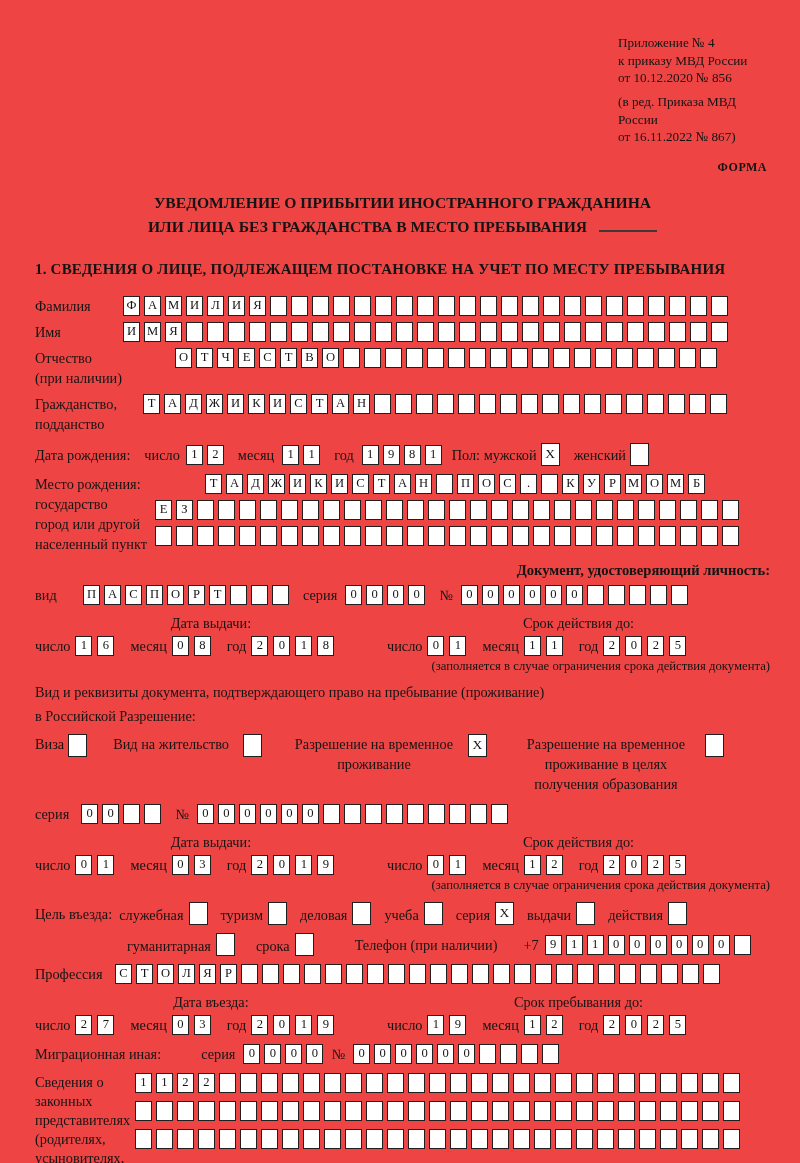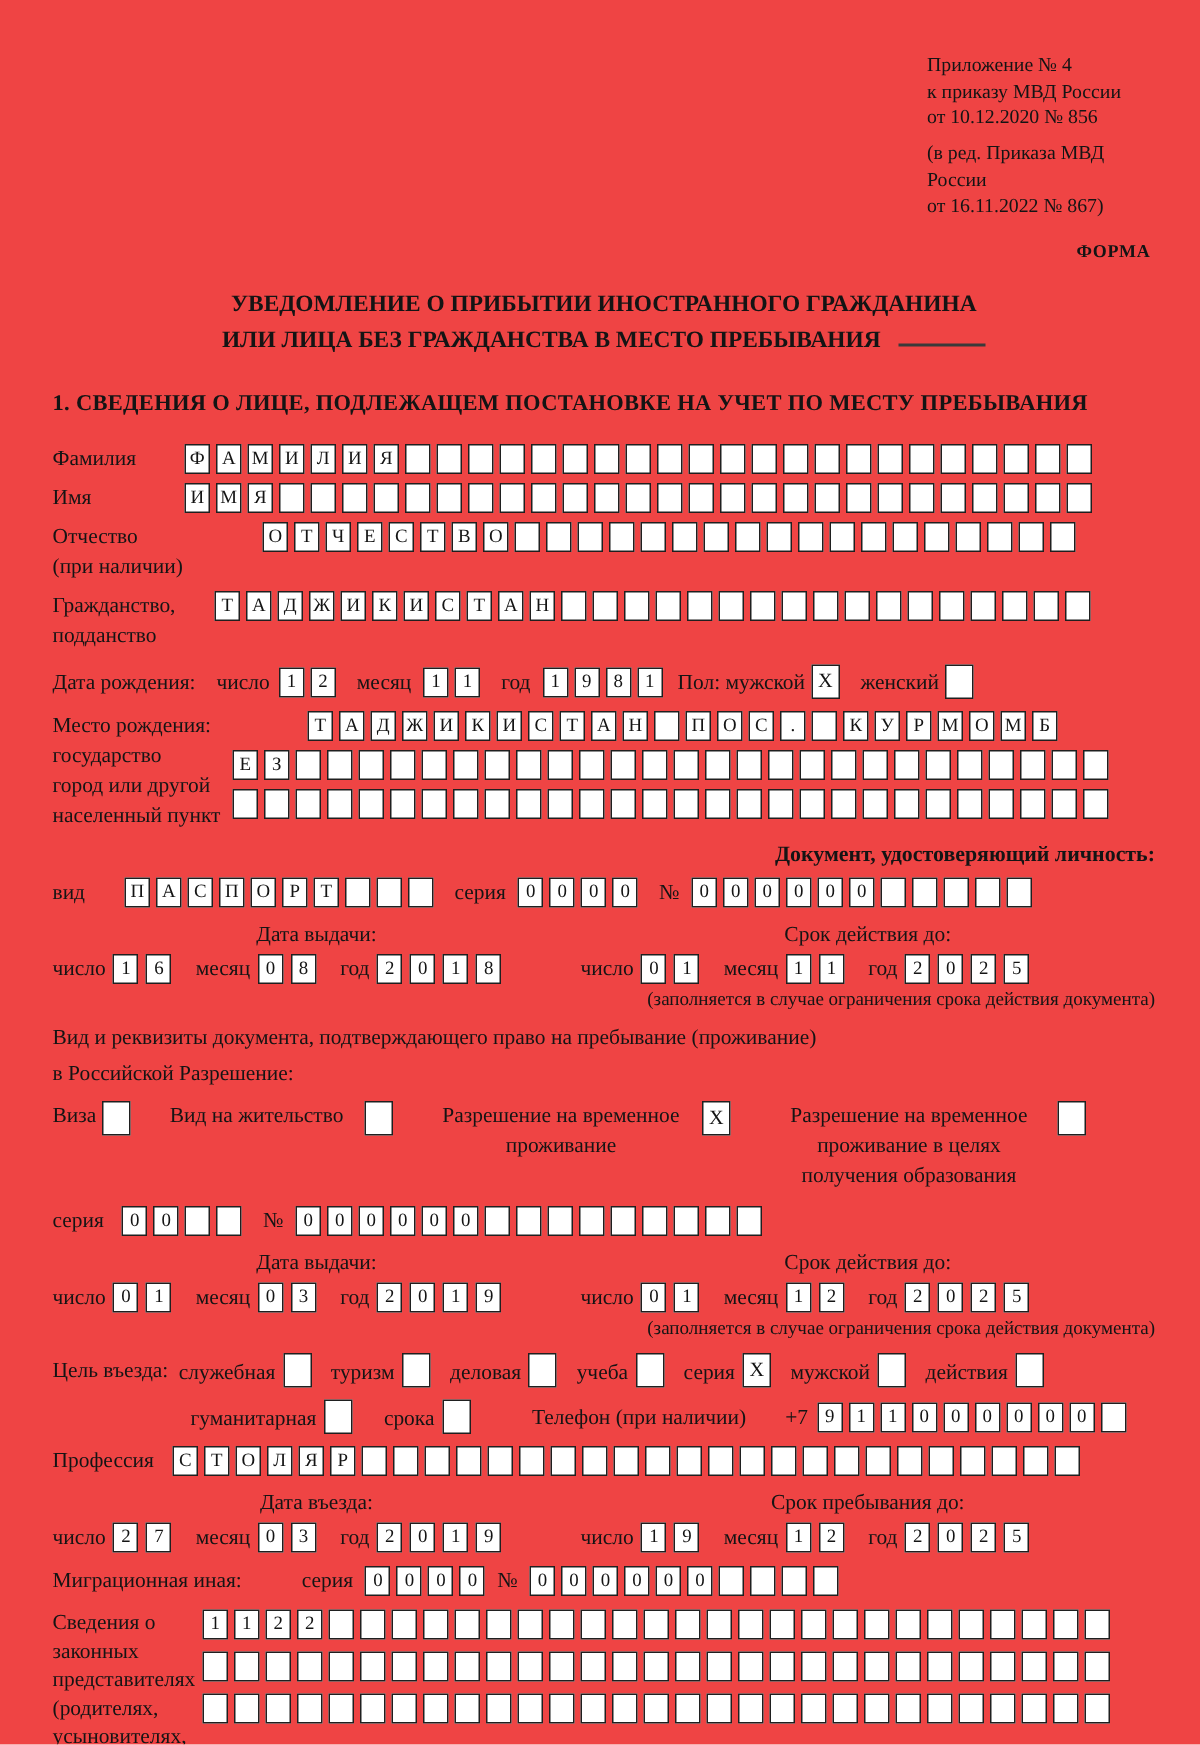--- a/index.html
+++ b/index.html
@@ -547,21 +547,21 @@
           <span class="cell"></span>
         </div>
     </div>
     <div class="purpose">
       <span class="flabel">серия</span>
       <div class="cells chk">
           <span class="cell">X</span>
         </div>
     </div>
     <div class="purpose">
-      <span class="flabel">мужской</span>
+      <span class="flabel">выдачи</span>
       <div class="cells chk">
           <span class="cell"></span>
         </div>
     </div>
     <div class="purpose">
       <span class="flabel">действия</span>
       <div class="cells chk">
           <span class="cell"></span>
         </div>
     </div>

